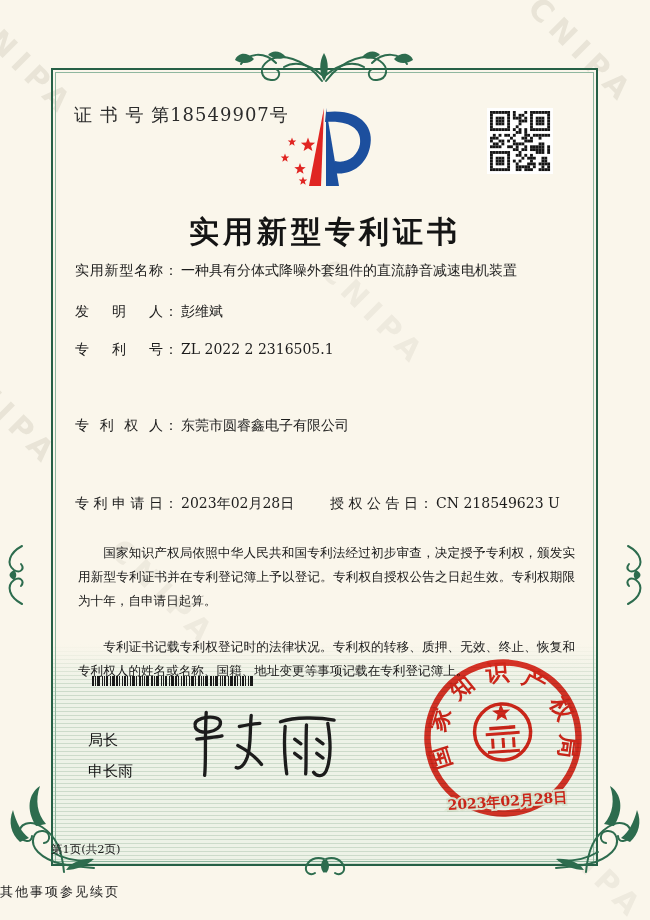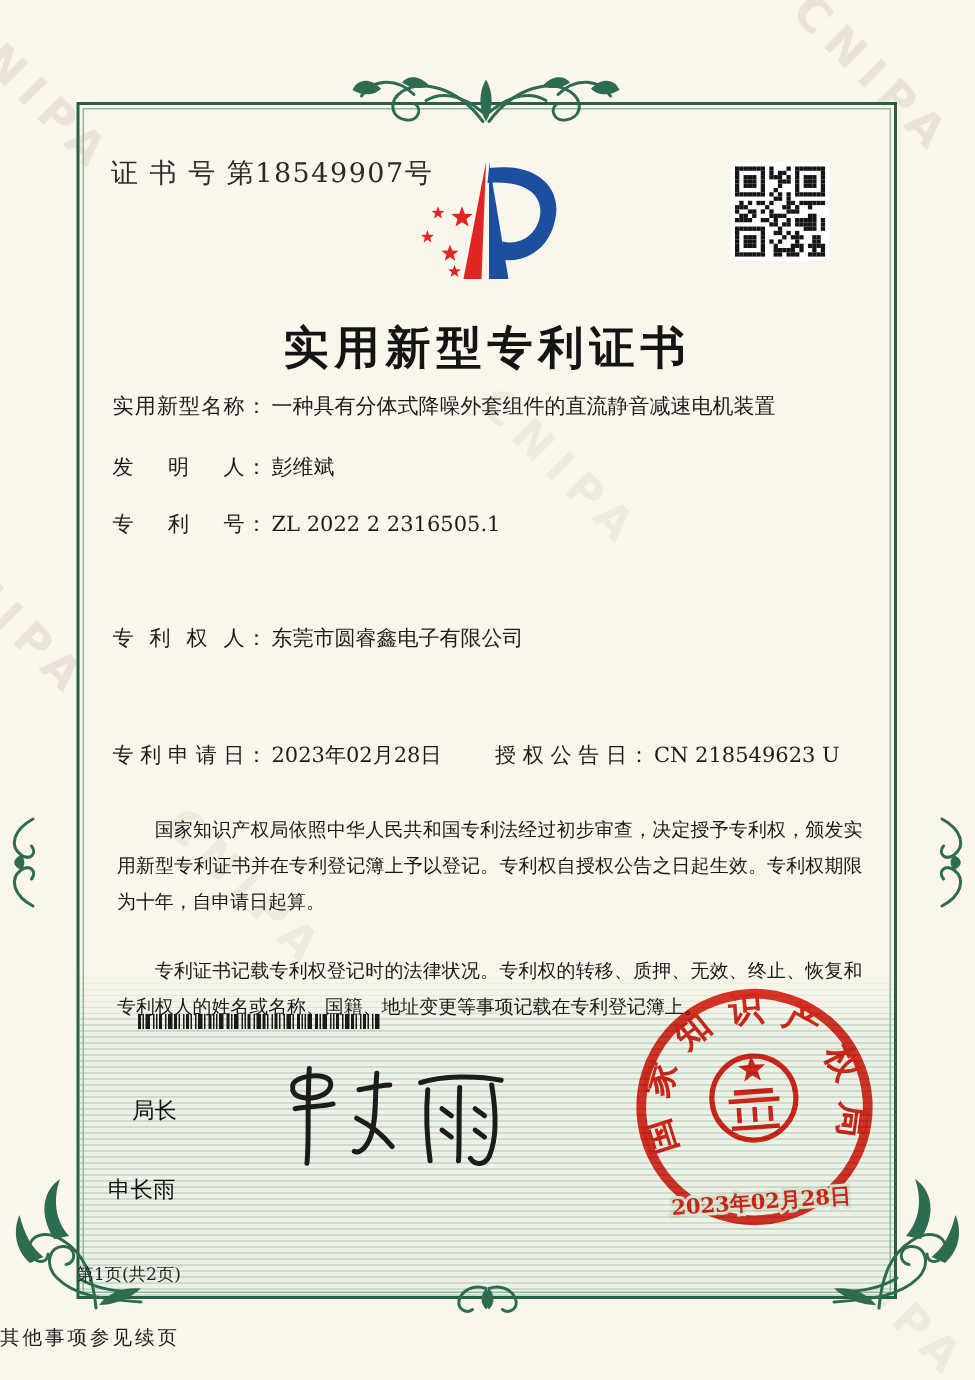--- a/index.html
+++ b/index.html
@@ -40,21 +40,21 @@
   .fcolon{margin:0 3px 0 1px;}
   .fgroup2{position:absolute;left:255px;top:0;}
 
   .paras{position:absolute;left:78px;top:541px;width:497px;font-size:12.6px;line-height:24px;
          text-align:justify;color:#191919;}
   .paras p{margin:0;text-indent:2em;}
   .paras p + p{margin-top:22px;}
 
   .barcode{position:absolute;left:92px;top:676px;}
   .director-label{position:absolute;left:88px;top:731px;font-family:"DejaVu Sans",sans-serif;font-size:15px;color:#111;}
-  .director-name{position:absolute;left:72px;top:762px;font-family:"DejaVu Sans",sans-serif;font-size:15px;color:#111;margin-top:22px;}
+  .director-name{position:absolute;left:88px;top:762px;font-family:"DejaVu Sans",sans-serif;font-size:15px;color:#111;}
   .sig{position:absolute;left:192px;top:698px;}
   .sig path{stroke:#1c1c1c;stroke-width:4.2;fill:none;stroke-linecap:round;stroke-linejoin:round;}
 
   .seal{position:absolute;left:421px;top:656px;mix-blend-mode:multiply;transform:rotate(-4deg);}
 
   .page-info{position:absolute;left:51px;top:842px;width:545px;text-align:left;font-size:11.5px;color:#222;}
   .note{position:absolute;left:0;top:883px;width:100%;text-align:left;font-size:13px;letter-spacing:2px;color:#1d1d1d;}
 </style>
 </head>
 <body>

